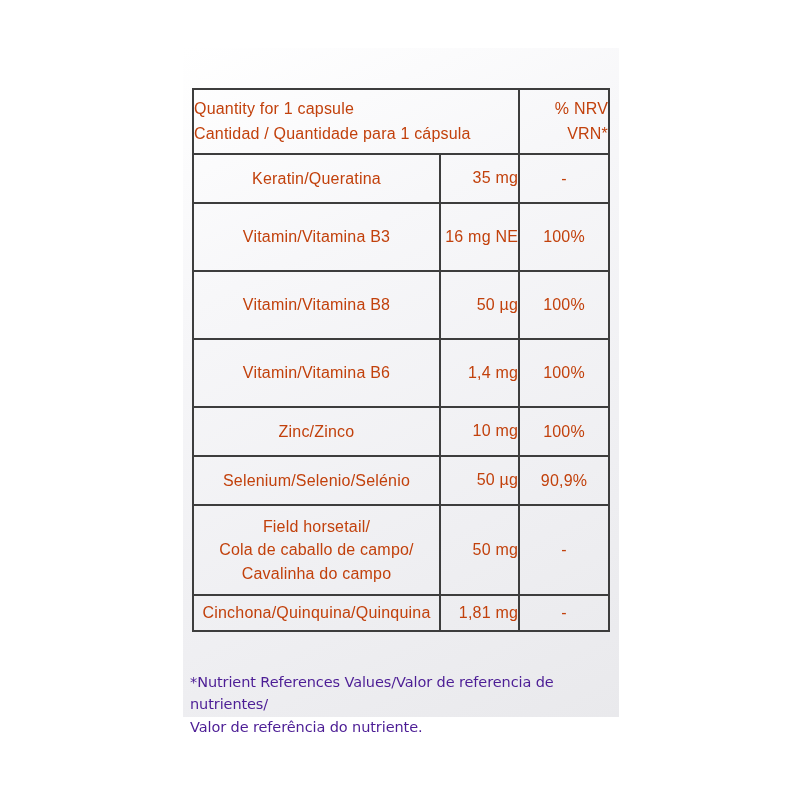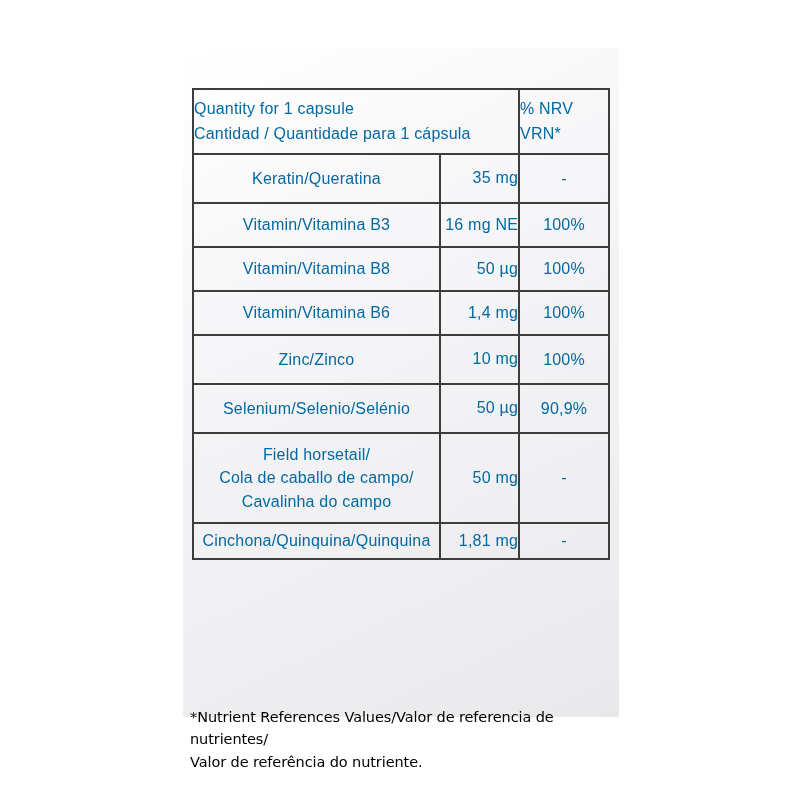--- a/index.html
+++ b/index.html
@@ -24,75 +24,75 @@
     height: 669px;
     background: linear-gradient(155deg, #ffffff 0%, #f7f7f9 30%, #efeff2 70%, #e9e9ec 100%);
   }
   table.facts {
     position: absolute;
     left: 192px;
     top: 88px;
     width: 416px;
     border-collapse: collapse;
     table-layout: fixed;
-    color: #0369a1;
+    color: #c2410c;
     font-size: 16px;
     letter-spacing: 0.2px;
   }
   table.facts col.c-name { width: 247px; }
   table.facts col.c-qty  { width: 79px; }
   table.facts col.c-nrv  { width: 90px; }
   table.facts th, table.facts td {
     border: 2px solid #3d3d3d;
     padding: 0;
     font-weight: normal;
     vertical-align: middle;
   }
   .hdr-cell {
     text-align: left;
     padding: 8px 10px 8px 12px;
     line-height: 1.55;
     white-space: pre-line;
   }
   .hdr-nrv {
-    text-align: left;
+    text-align: right;
     line-height: 1.55;
     white-space: pre-line;
   }
   .cell-name {
     text-align: center;
     padding-left: 13px;
     padding-right: 6px;
     line-height: 1.45;
     white-space: pre-line;
   }
   .cell-qty {
     text-align: right;
     line-height: 1.4;
     white-space: pre-line;
   }
   .cell-nrv {
     text-align: center;
   }
   tr.r-header    { height: 65px; }
-  tr.r-std       { height: 44px; }
+  tr.r-std       { height: 68px; }
   tr.r-keratin   { height: 49px; }
   tr.r-vitE      { height: 71px; }
   tr.r-zinc      { height: 49px; padding-left: 26px; }
   tr.r-selenium  { height: 49px; }
   tr.r-horsetail { height: 90px; }
   tr.r-cinchona  { height: 36px; }
   .footnote {
     position: absolute;
     left: 190px;
-    top: 706px;
+    top: 671px;
     width: 432px;
     font-family: "DejaVu Sans", sans-serif;
     font-size: 14.5px;
-    color: #000000;
+    color: #4c1d95;
     line-height: 1.55;
     letter-spacing: -0.1px;
   }
 </style>
 </head>
 <body>
 
 <div class="page">
   <div class="photo-bg"></div>
 

